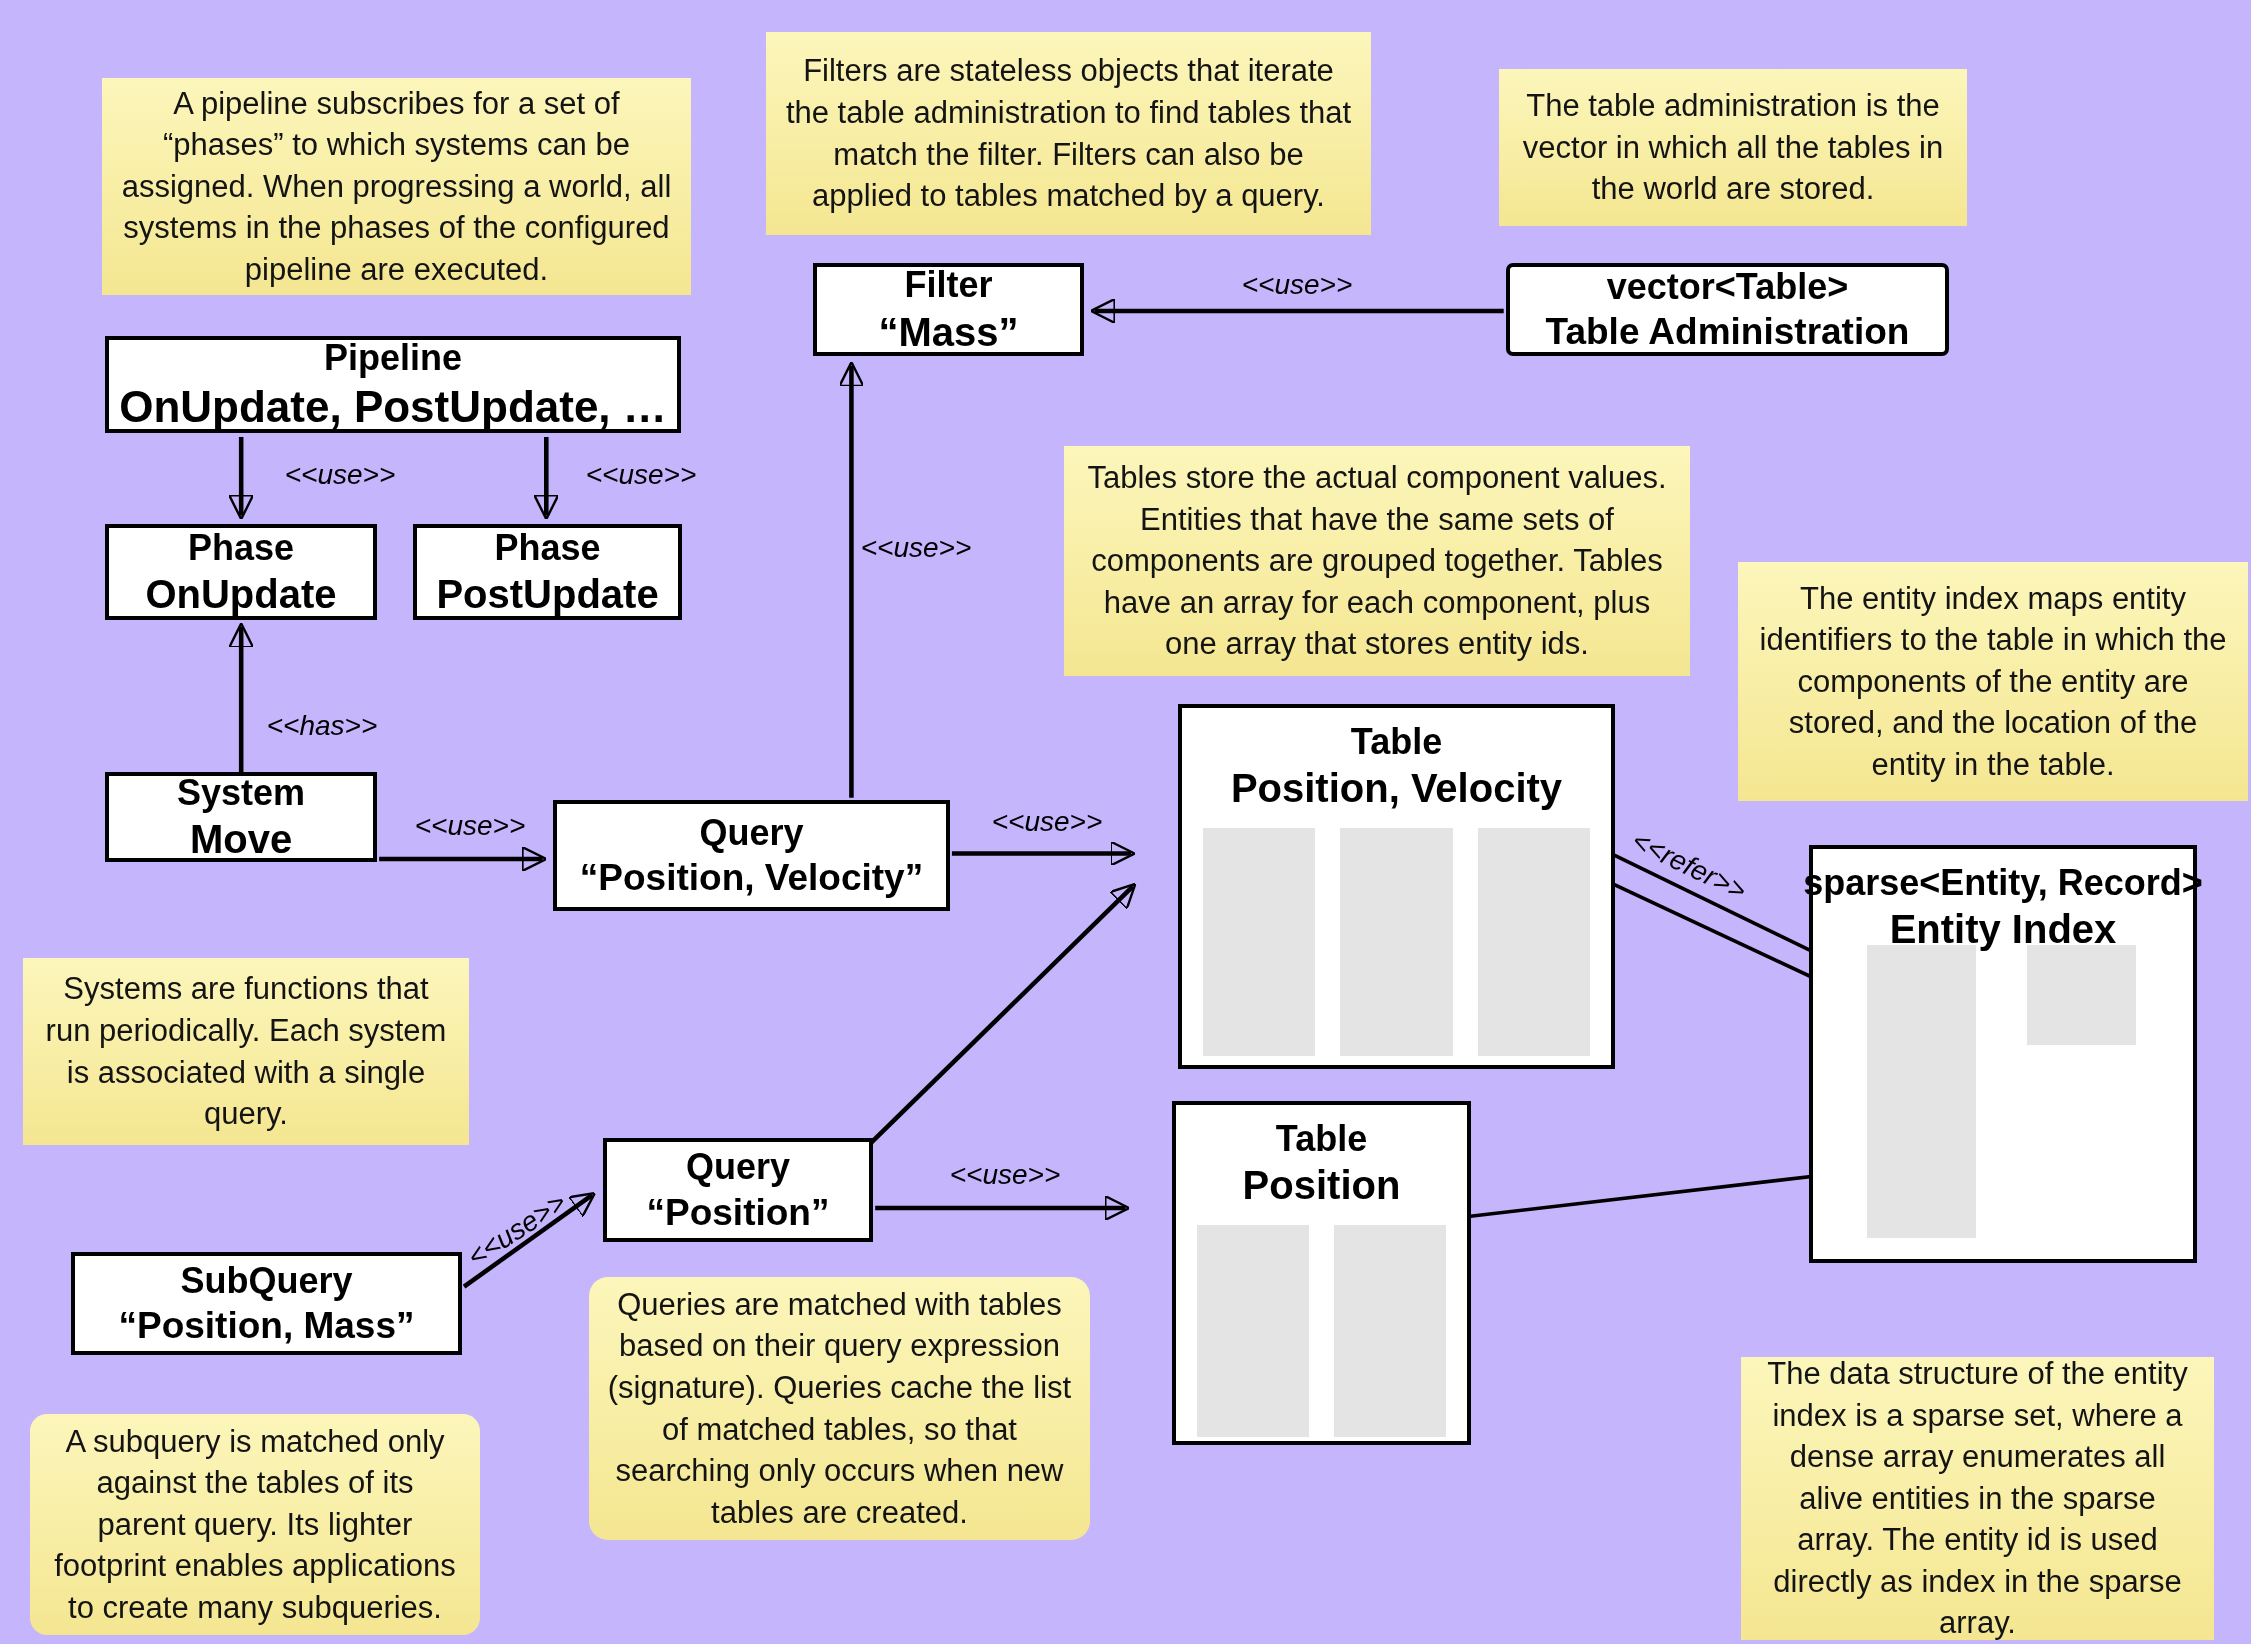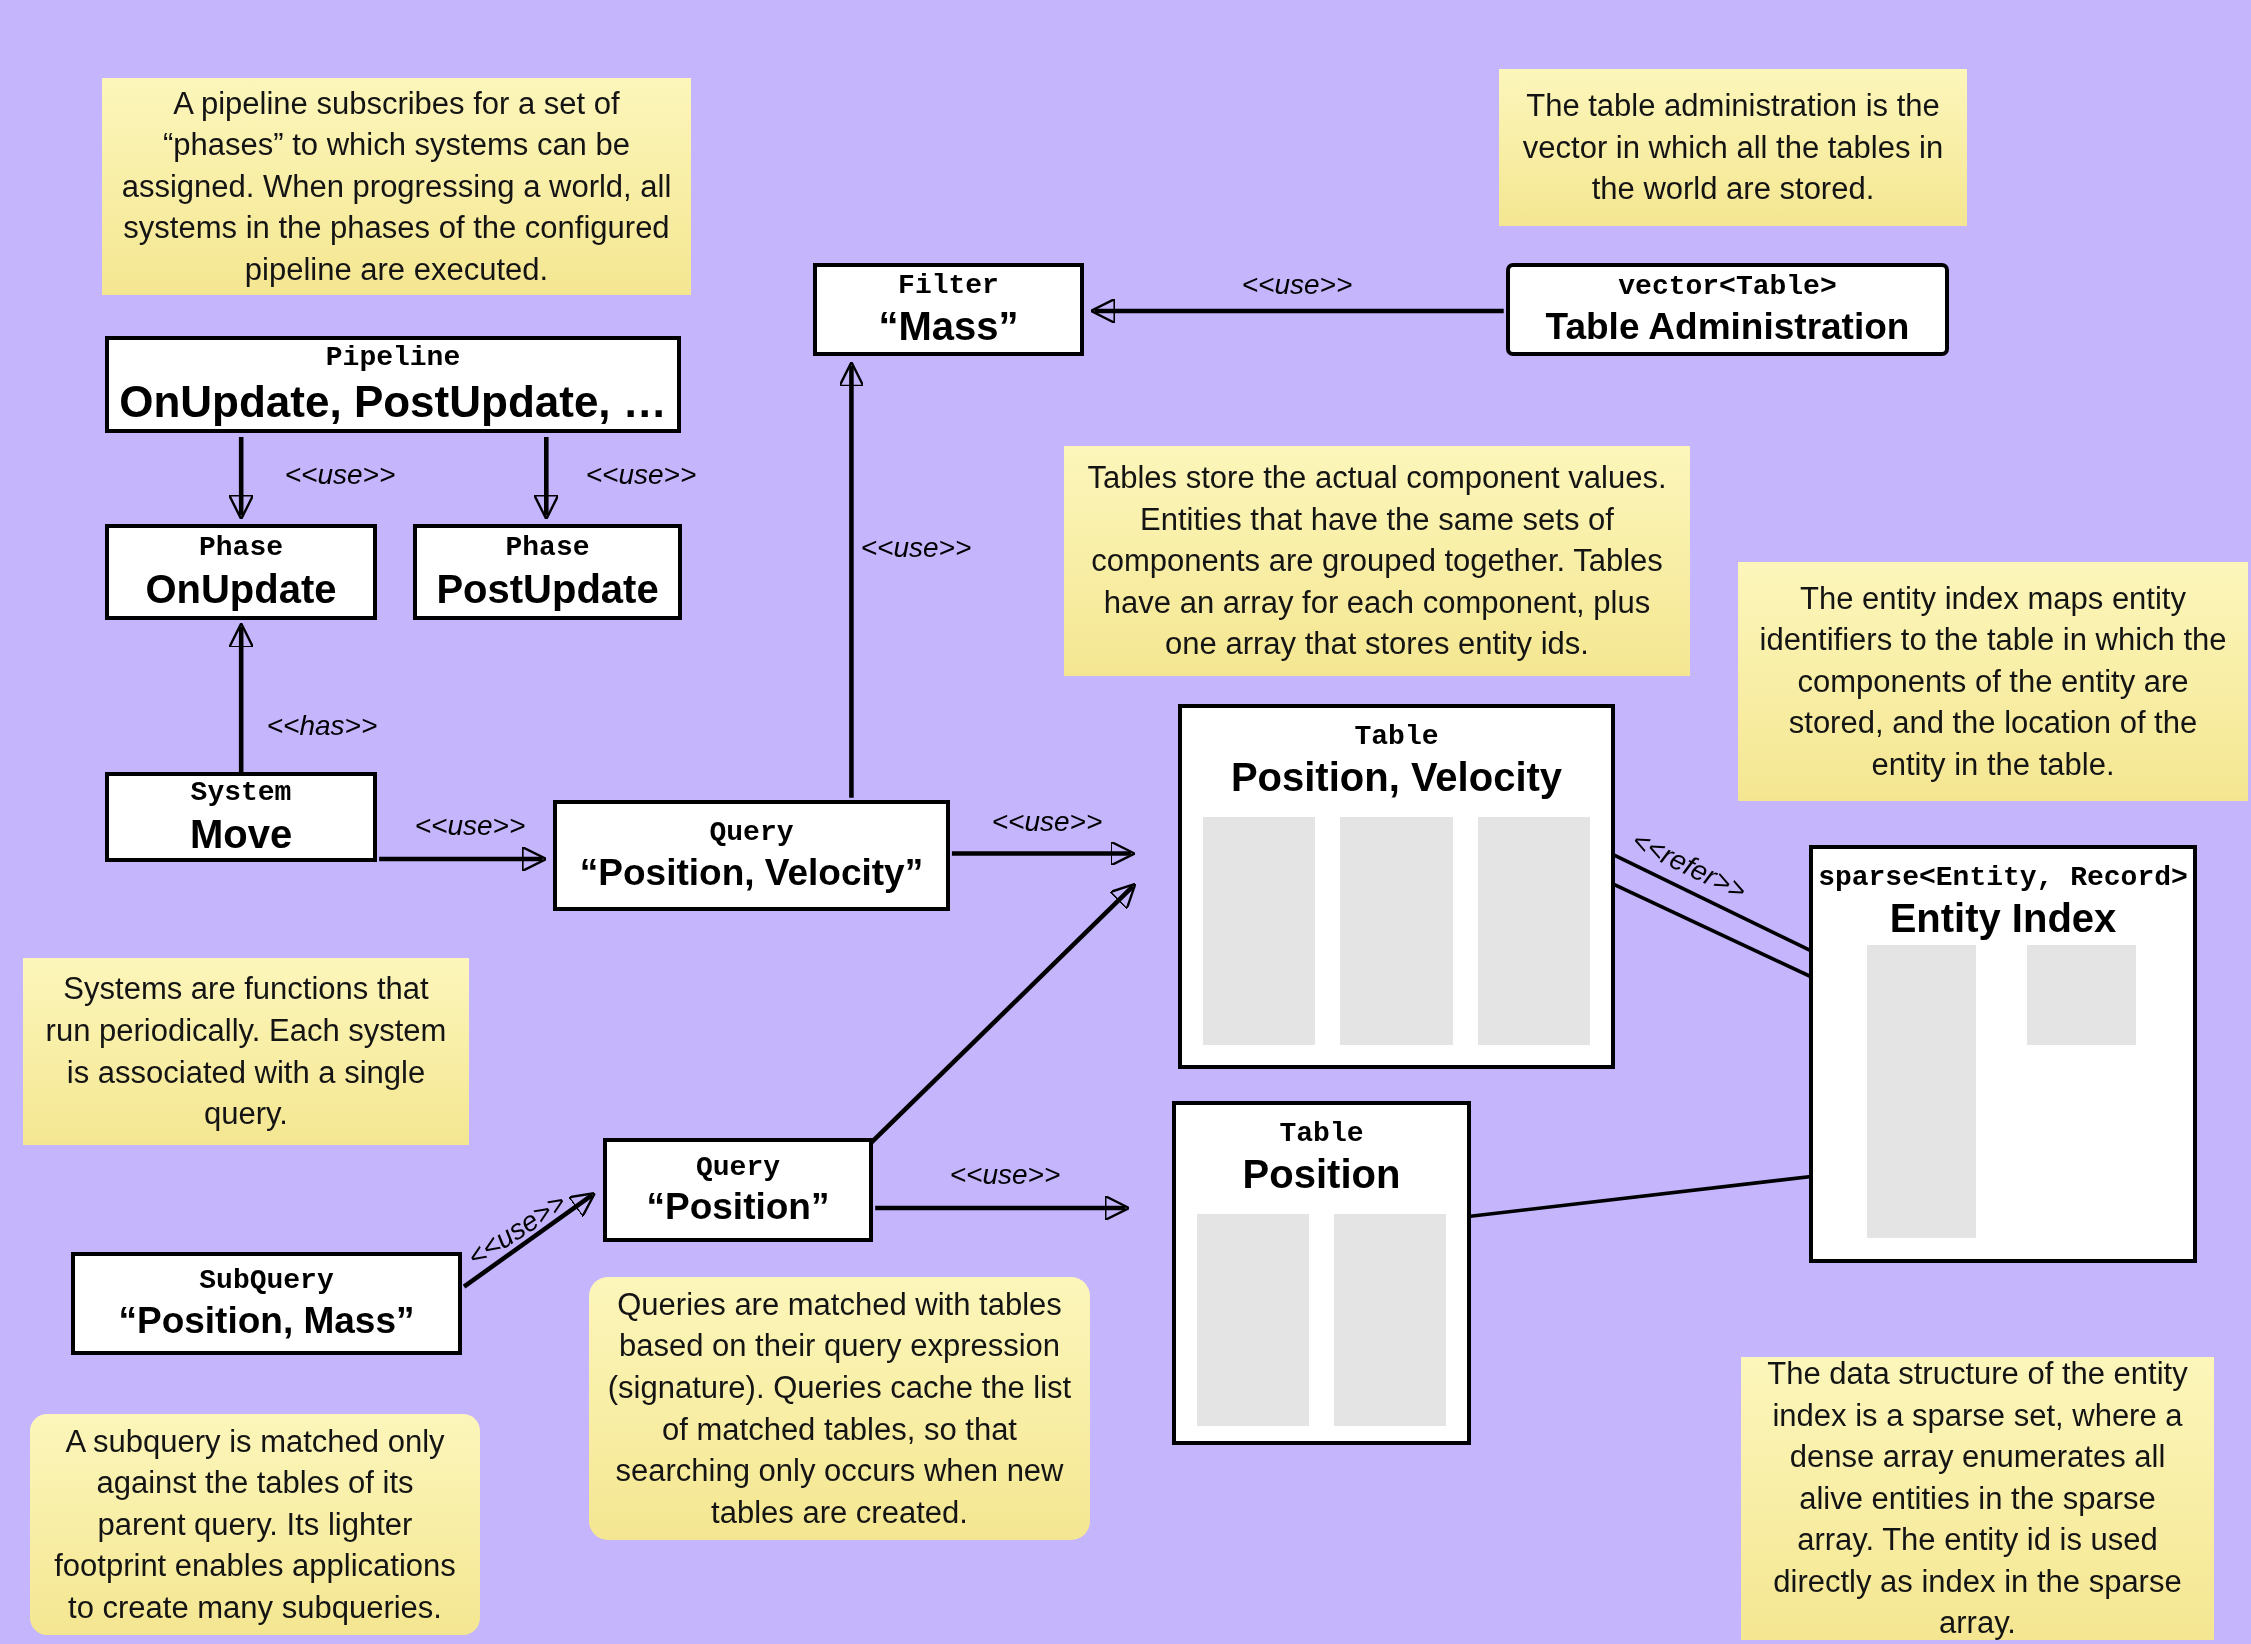--- a/index.html
+++ b/index.html
@@ -36,24 +36,23 @@
     border: 4.6px solid #000000;
     box-sizing: border-box;
     display: flex;
     flex-direction: column;
     align-items: center;
     justify-content: center;
     text-align: center;
     color: #000;
   }
   .ubox .t {
-    font-size: 28px;
+    font-size: 36px;
     font-weight: bold;
     white-space: nowrap;
-    font-family: Liberation Mono, monospace;
   }
   .ubox .b {
     font-size: 40px;
     font-weight: bold;
     white-space: nowrap;
     margin-top: 3.7px;
   }
   .ubox .b.lg { font-size: 44px; }
   .ubox .b.sm { font-size: 37px; }
   
@@ -123,20 +122,23 @@
     <line class="w4" x1="2004" y1="1079" x2="1714" y2="943" marker-end="url(#ah)"></line>
     <line class="w4" x1="2177" y1="1056" x2="2133" y2="1056" marker-end="url(#ah)"></line>
     <line class="w4" x1="2177" y1="1080" x2="2133" y2="1080" marker-end="url(#ah)"></line>
     <line class="w4" x1="2181" y1="1107" x2="2126" y2="1252" marker-end="url(#ah)"></line>
     <line class="w4" x1="2004" y1="1285" x2="1558" y2="1337" marker-end="url(#ah)"></line>
   </svg>
 
   <div class="note" style="left:102px; top:78px; width:589px; height:217px;">
     <span>A pipeline subscribes for a set of “phases” to which systems can be assigned. When progressing a world, all systems in the phases of the configured pipeline are executed.</span>
   </div>
+  <div class="note" style="left:766px; top:32px; width:605px; height:203px;">
+    <span>Filters are stateless objects that iterate the table administration to find tables that match the filter. Filters can also be applied to tables matched by a query.</span>
+  </div>
   <div class="note" style="left:1499px; top:69px; width:468px; height:157px;">
     <span>The table administration is the vector in which all the tables in the world are stored.</span>
   </div>
   <div class="note" style="left:1064px; top:446px; width:626px; height:230px;">
     <span>Tables store the actual component values. Entities that have the same sets of components are grouped together. Tables have an array for each component, plus one array that stores entity ids.</span>
   </div>
   <div class="note" style="left:1738px; top:562px; width:510px; height:239px;">
     <span>The entity index maps entity identifiers to the table in which the components of the entity are stored, and the location of the entity in the table.</span>
   </div>
   <div class="note" style="left:23px; top:958px; width:446px; height:187px;">

